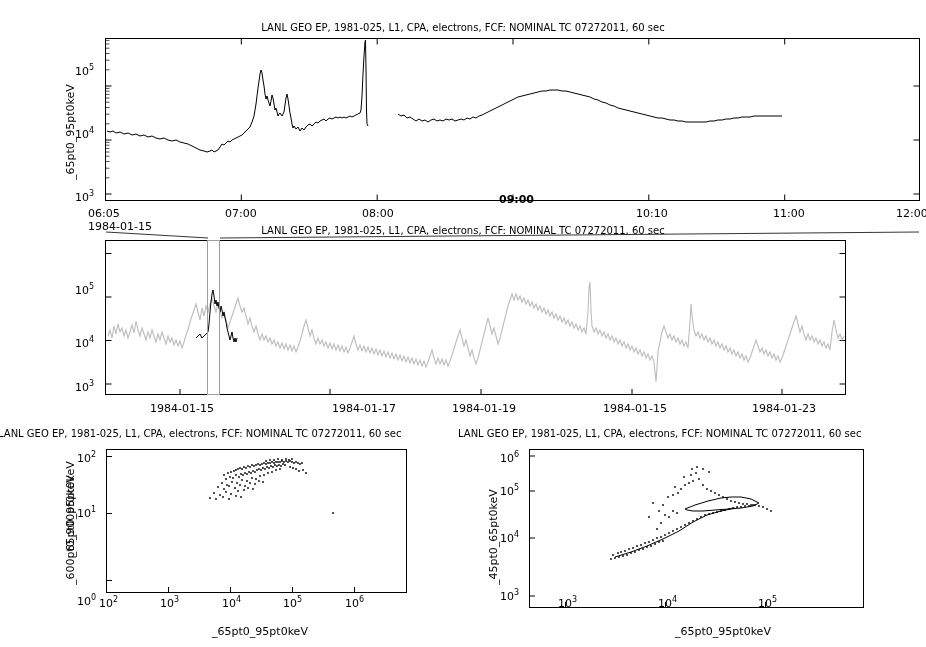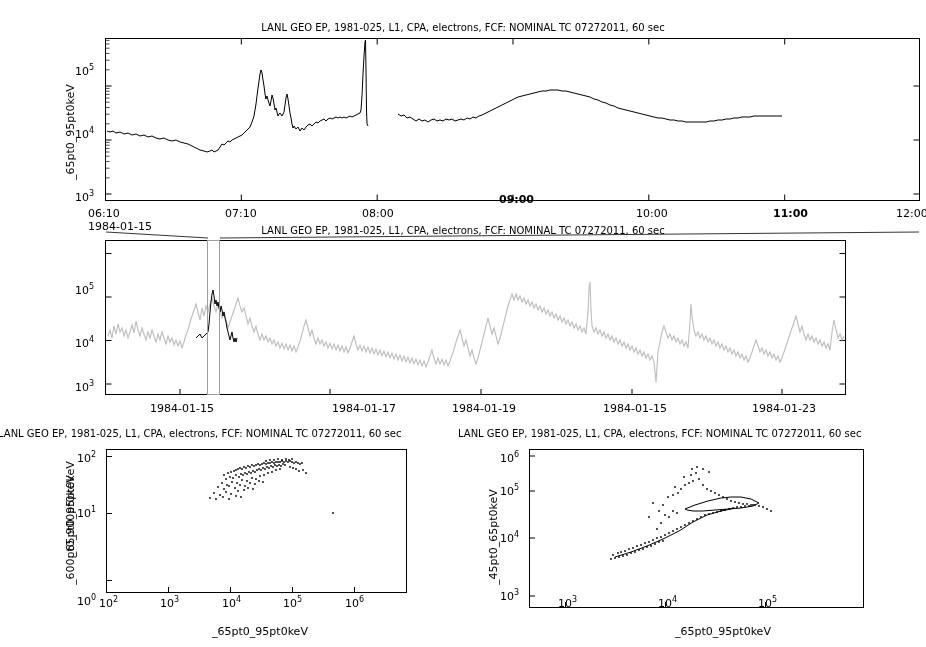--- a/index.html
+++ b/index.html
@@ -81,26 +81,26 @@
   <div class="panel" style="left:0px; top:0px; width:926px; height:232px;">
 
     <div class="title" style="left:0px; top:22px; width:926px;">LANL GEO EP, 1981-025, L1, CPA, electrons, FCF: NOMINAL TC 07272011, 60 sec</div>
 
     <div class="axis-label-y" style="left:64px; top:180px;">_65pt0_95pt0keV</div>
 
     <div class="tick-label" style="left:75px; top:63px;">10<sup style="font-size:8px">5</sup></div>
     <div class="tick-label" style="left:75px; top:126px;">10<sup style="font-size:8px">4</sup></div>
     <div class="tick-label" style="left:75px; top:189px;">10<sup style="font-size:8px">3</sup></div>
 
-    <div class="tick-label" style="left:88px; top:207px;">06:10</div>
-    <div class="tick-label" style="left:225px; top:207px;">07:10</div>
+    <div class="tick-label" style="left:88px; top:207px;">06:05</div>
+    <div class="tick-label" style="left:225px; top:207px;">07:00</div>
     <div class="tick-label" style="left:362px; top:207px;">08:00</div>
     <div class="tick-label" style="left:499px; top:193px;font-weight:bold;">09:00</div>
-    <div class="tick-label" style="left:636px; top:207px;">10:00</div>
-    <div class="tick-label" style="left:773px; top:207px;font-weight:bold;">11:00</div>
+    <div class="tick-label" style="left:636px; top:207px;">10:10</div>
+    <div class="tick-label" style="left:773px; top:207px;">11:00</div>
     <div class="tick-label" style="left:896px; top:207px;">12:00</div>
     <div class="tick-label" style="left:88px; top:220px;">1984-01-15</div>
 
     <svg width="926" height="232" style="position:absolute; left:0; top:0;">
 
       <rect class="plotframe" x="105.5" y="38.5" width="814" height="162"></rect>
 
       <g stroke="#000" stroke-width="1">
         <line x1="105.5" y1="200.5" x2="105.5" y2="194.5"></line>
         <line x1="241.3" y1="200.5" x2="241.3" y2="194.5"></line>

